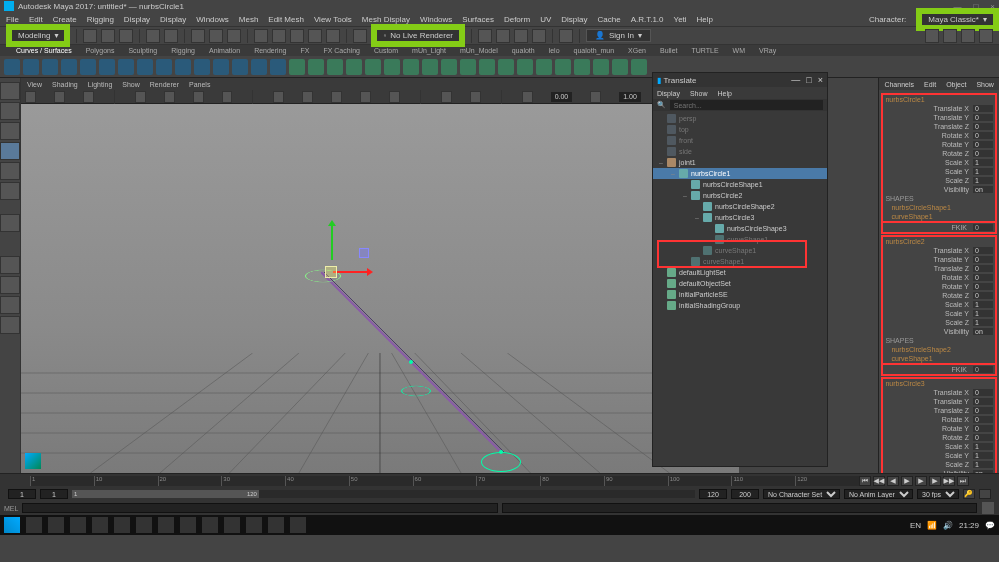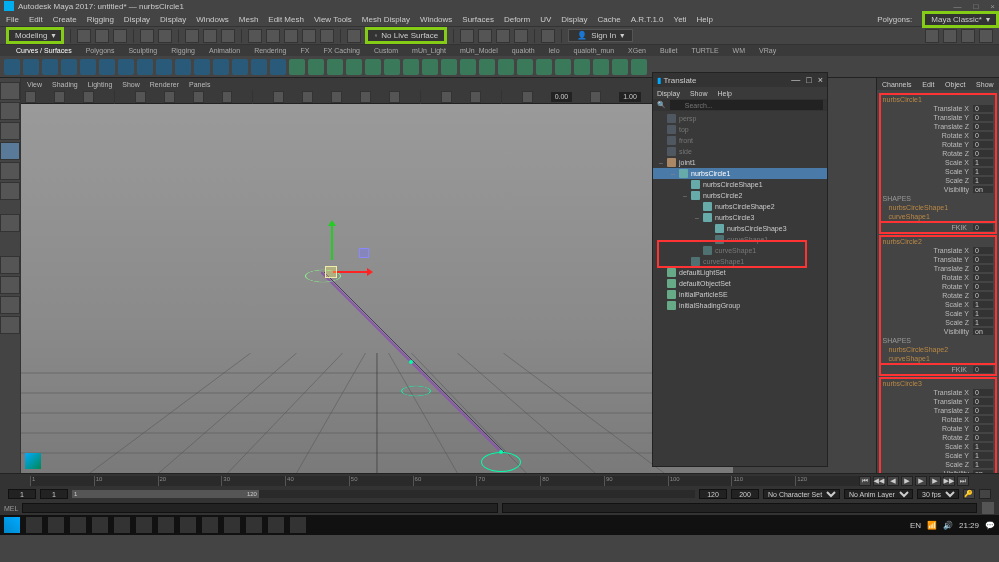--- a/index.html
+++ b/index.html
@@ -11,21 +11,21 @@
 .titlebar .title { flex: 1; }
 .titlebar .win-btns { display: flex; gap: 12px; color: #999; }
 
 
 .menubar { height: 14px; background: #444; display: flex; align-items: center; font-size: 8px; color: #ccc; padding-left: 6px; gap: 10px; }
 .menubar span { cursor: default; }
 .menubar .spacer { flex: 1; }
 
 
 .toolbar1 { height: 18px; background: #444; display: flex; align-items: center; padding: 0 6px; gap: 4px; font-size: 8px; color: #ccc; border-top: 1px solid #333; }
-.dropdown { background: #333; padding: 1px 6px; border: 3px solid #84cc16; color: #ccc; font-size: 8px; display: inline-flex; align-items: center; gap: 4px; }
+.dropdown { background: #333; padding: 1px 6px; border: 6px solid #84cc16; color: #ccc; font-size: 8px; display: inline-flex; align-items: center; gap: 4px; }
 .tb-btn { width: 14px; height: 14px; background: #555; display: inline-block; border: 1px solid #333; }
 .tb-sep { width: 1px; height: 14px; background: #333; margin: 0 2px; }
 
 
 .shelf-tabs { height: 12px; background: #3a3a3a; display: flex; align-items: center; font-size: 7px; color: #aaa; padding-left: 16px; gap: 14px; border-top: 1px solid #333; }
 .shelf-tabs span.active { color: #fff; }
 
 
 .shelf { height: 22px; background: #444; display: flex; align-items: center; padding: 0 4px; gap: 3px; border-bottom: 1px solid #222; }
 .shelf-icon { width: 16px; height: 16px; background: #2a5a7a; border-radius: 2px; display: inline-block; }
@@ -64,21 +64,21 @@
 .circle { position: absolute; border: 1px solid #0fa; border-radius: 50%; background: transparent; transform: rotateX(70deg); }
 
 .maya-logo { position: absolute; bottom: 4px; left: 4px; width: 16px; height: 16px; background: linear-gradient(135deg, #0af, #085); }
 
 
 .outliner { width: 176px; background: #444; border: 1px solid #222; display: flex; flex-direction: column; font-size: 8px; color: #ccc; position: absolute; top: 72px; left: 652px; height: 395px; }
 .outliner-title { height: 14px; background: #333; display: flex; align-items: center; padding: 0 4px; justify-content: space-between; }
 .outliner-title .buttons { display: flex; gap: 6px; font-size: 9px; }
 .outliner-menu { height: 12px; background: #3a3a3a; display: flex; align-items: center; padding: 0 4px; gap: 10px; font-size: 7px; }
 .outliner-search { height: 12px; background: #333; display: flex; align-items: center; padding: 0 4px; gap: 4px; font-size: 7px; }
-.outliner-search input { flex: 1; background: #222; border: none; color: #ccc; font-size: 7px; height: 10px; padding: 0 15px; }
+.outliner-search input { flex: 1; background: #222; border: none; color: #ccc; font-size: 7px; height: 10px; padding: 0 4px; }
 .outliner-tree { flex: 1; background: #393939; overflow: auto; padding: 2px 0; }
 .tree-row { height: 11px; display: flex; align-items: center; padding-left: 4px; font-size: 7px; color: #ccc; }
 .tree-row .toggle { width: 8px; display: inline-block; color: #888; }
 .tree-row .ico { width: 9px; height: 9px; background: #6a8; margin-right: 3px; border-radius: 1px; }
 .tree-row .ico.cam { background: #678; }
 .tree-row .ico.joint { background: #a86; }
 .tree-row .ico.curve { background: #6aa; }
 .tree-row.selected { background: #4a7aa8; color: #fff; }
 .tree-row.dim { color: #777; }
 .tree-row.dim .ico { opacity: 0.5; }
@@ -151,21 +151,21 @@
   <span>Windows</span>
   <span>Surfaces</span>
   <span>Deform</span>
   <span>UV</span>
   <span>Display</span>
   <span>Cache</span>
   <span>A.R.T.1.0</span>
   <span>Yeti</span>
   <span>Help</span>
   <span class="spacer"></span>
-  <span>Polygons:</span>
+  <span>Character:</span>
   <span class="dropdown"><span>Maya Classic*</span>▾</span>
 </div>
 
 <div class="toolbar1">
   <span class="dropdown"><span>Modeling</span> ▾</span>
   <span class="tb-sep"></span>
   <span class="tb-btn"></span>
   <span class="tb-btn"></span>
   <span class="tb-btn"></span>
   <span class="tb-sep"></span>
@@ -176,21 +176,21 @@
   <span class="tb-btn"></span>
   <span class="tb-btn"></span>
   <span class="tb-sep"></span>
   <span class="tb-btn"></span>
   <span class="tb-btn"></span>
   <span class="tb-btn"></span>
   <span class="tb-btn"></span>
   <span class="tb-btn"></span>
   <span class="tb-sep"></span>
   <span class="tb-btn"></span>
-  <span class="dropdown">◦ <span>No Live Surface</span></span>
+  <span class="dropdown">◦ <span>No Live Renderer</span></span>
   <span class="tb-sep"></span>
   <span class="tb-btn"></span>
   <span class="tb-btn"></span>
   <span class="tb-btn"></span>
   <span class="tb-btn"></span>
   <span class="tb-sep"></span>
   <span class="tb-btn"></span>
   <span class="tb-sep"></span>
   <span class="sign-in-btn">👤 <span>Sign In</span> ▾</span>
   <span class="spacer" style="flex:1"></span>

